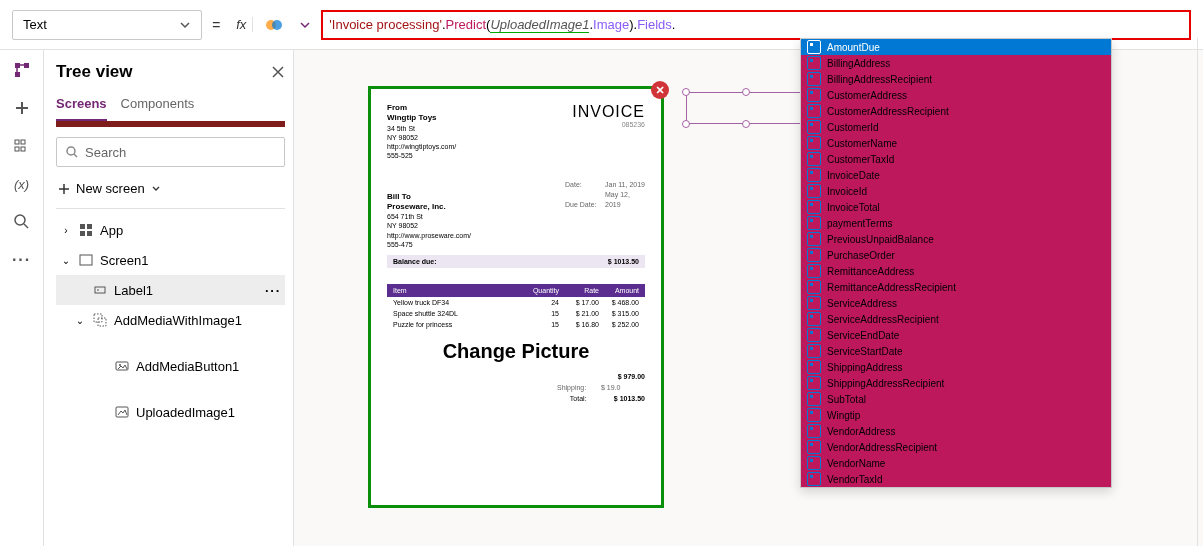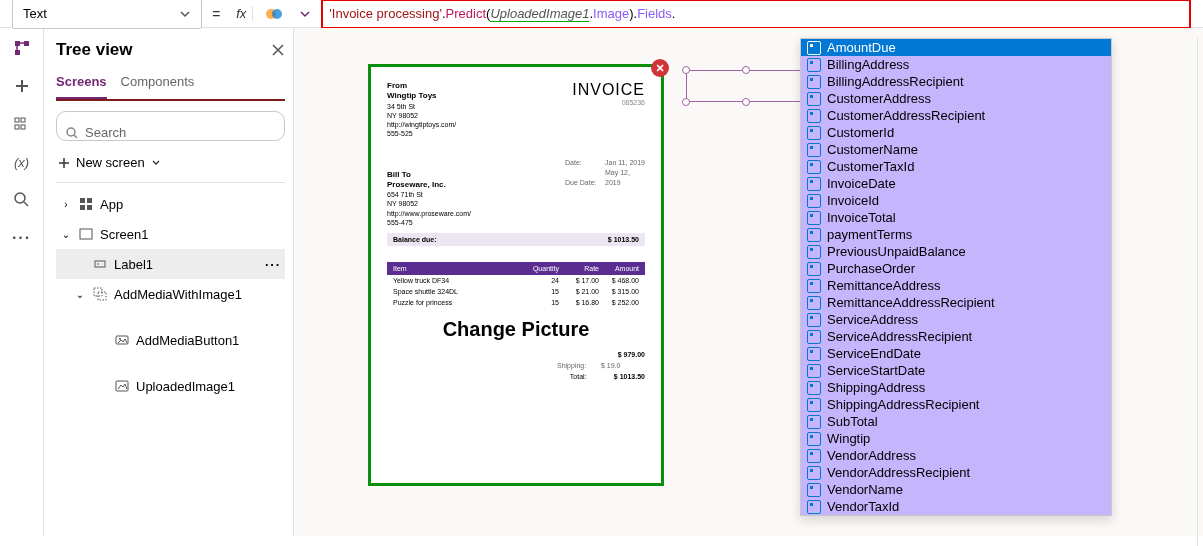--- a/index.html
+++ b/index.html
@@ -1,18 +1,18 @@
 <!DOCTYPE html>
 <html><head>
   <meta charset="utf-8">
   <style>
     * { margin: 0; padding: 0; box-sizing: border-box; font-family: 'Segoe UI', Tahoma, Geneva, Verdana, sans-serif; }
     body { background: #fff; width: 1203px; height: 546px; overflow: hidden; position: relative; }
 
-    .formula-bar { display: flex; align-items: center; height: 28px; border-bottom: 1px solid #e1e1e1; padding: 0 12px; gap: 6px; position: relative; }
+    .formula-bar { display: flex; align-items: center; height: 50px; border-bottom: 1px solid #e1e1e1; padding: 0 12px; gap: 6px; position: relative; }
     .property-select { width: 190px; height: 30px; border: 1px solid #c8c8c8; border-radius: 2px; display: flex; align-items: center; padding: 0 10px; font-size: 13px; justify-content: space-between; background: #fff; }
     .equals { font-size: 14px; font-style: italic; color: #333; padding: 0 4px; }
     .fx-label { font-size: 13px; font-style: italic; color: #333; padding: 0 6px; border-right: 1px solid #e1e1e1; }
     .copilot-icon { width: 20px; height: 20px; margin: 0 5px;}
     .chevron-btn { padding: 0 4px; }
     .formula-input-wrap { flex: 1; border: 2px solid #e60000; height: 30px; display: flex; align-items: center; padding: 0 6px; font-family: Consolas, monospace; font-size: 13px; }
     .fs-string { color: #a31515; }
     .fs-dot { color: #000; }
     .fs-method { color: #be185d; }
     .fs-param { color: #555; font-style: italic; border-bottom: 1px solid #0a0; }
@@ -20,24 +20,24 @@
 
     .main-area { display: flex; height: calc(100% - 38px); }
 
     .left-rail { width: 44px; border-right: 1px solid #e1e1e1; display: flex; flex-direction: column; align-items: center; padding-top: 10px; gap: 18px; }
     .rail-icon { width: 20px; height: 20px; color: #555; display:flex; align-items:center; justify-content:center;}
     .rail-icon.active { color: #742774; }
 
     .tree-panel { width: 250px; border-right: 1px solid #e1e1e1; padding: 12px 8px 0 12px; }
     .tree-header { display: flex; justify-content: space-between; align-items: center; margin-bottom: 10px; }
     .tree-title { font-size: 17px; font-weight: 600; }
-    .tree-tabs { display: flex; gap: 14px; border-bottom: 2px solid #7f1d1d; margin-bottom: 10px; font-size: 13px; }
+    .tree-tabs { display: flex; gap: 14px; border-bottom: 6px solid #7f1d1d; margin-bottom: 10px; font-size: 13px; }
     .tree-tab { padding: 4px 0 8px 0; color: #666; cursor: pointer; }
     .tree-tab.active { color: #742774; border-bottom: 2px solid #742774; font-weight: 600; }
-    .search-box { width: 100%; height: 30px; border: 1px solid #c8c8c8; border-radius: 10px; display: flex; align-items: flex-end; padding: 0 8px; color: #666; font-size: 13px; gap: 6px; margin-bottom: 8px; }
+    .search-box { width: 100%; height: 30px; border: 1px solid #c8c8c8; border-radius: 2px; display: flex; align-items: center; padding: 0 8px; color: #666; font-size: 13px; gap: 6px; margin-bottom: 8px; }
     .new-screen { display: flex; align-items: center; gap: 6px; font-size: 13px; padding: 6px 0 12px 2px; border-bottom: 1px solid #e1e1e1; margin-bottom: 6px; }
     .tree-list { font-size: 13px; }
     .tree-item { display: flex; align-items: center; gap: 6px; padding: 7px 4px; }
     .tree-item.selected { background: #ededed; }
     .tree-item .chev { width: 12px; font-size: 10px; text-align:center; }
     .tree-item .ticon { width: 16px; height:16px; display:flex; align-items:center; justify-content:center; color:#555;}
     .tree-item.selected .dots { margin-left: auto; font-weight: bold; letter-spacing: 1px; }
     .indent-1 { padding-left: 18px; }
     .indent-2 { padding-left: 40px; margin-top: 16px; }
 
@@ -63,21 +63,21 @@
     .totals { font-size:7px; text-align:right; line-height:1.6; }
     .totals span { display:inline-block; width:40px; text-align:left; color:#666; margin-right:4px;}
     .totals .total-line span { color:#000; }
 
     .label-box { position: absolute; top: 42px; left: 392px; width: 120px; height: 32px; }
     .label-handle { width:8px; height:8px; border:1px solid #a464a4; border-radius:50%; background:#fff; position:absolute;}
     .lh1{top:-4px; left:-4px;} .lh2{top:-4px; right:-4px;} .lh3{bottom:-4px; left:-4px;} .lh4{bottom:-4px; right:-4px;} .lh5{top:-4px; left:50%; margin-left:-4px;} .lh6{bottom:-4px; left:50%; margin-left:-4px;}
     .label-line { position:absolute; background:#a464a4; }
     .ll-t{top:0;left:0;right:0;height:1px;} .ll-b{bottom:0;left:0;right:0;height:1px;} .ll-l{top:0;bottom:0;left:0;width:1px;} .ll-r{top:0;bottom:0;right:0;width:1px;}
 
-    .intellisense { position: absolute; top: 38px; left: 800px; width: 312px; background: #c4b5fd; border: 1px solid #c8c8c8; box-shadow: 0 4px 10px rgba(0,0,0,0.15); max-height: 510px; overflow-y: hidden; font-family: Consolas, monospace; font-size: 13px; z-index: 10; }
+    .intellisense { position: absolute; top: 38px; left: 800px; width: 312px; background: #be185d; border: 1px solid #c8c8c8; box-shadow: 0 4px 10px rgba(0,0,0,0.15); max-height: 510px; overflow-y: hidden; font-family: Consolas, monospace; font-size: 10px; z-index: 10; }
     .int-item { display: flex; align-items: center; padding: 1px 6px; gap: 6px; }
     .int-item.selected { background: #0078d4; color: #fff; }
     .int-icon { width: 14px; height: 14px; border: 1.5px solid #0078d4; border-radius: 2px; position: relative; flex-shrink:0;}
     .int-icon::before { content:''; position:absolute; left:2px; top:2px; width:3px; height:3px; background:#0078d4; }
     .int-item.selected .int-icon { border-color: #fff; }
     .int-item.selected .int-icon::before { background:#fff; }
 
     .right-edge { position:absolute; right:0; top:38px; bottom:0; width:6px; border-left:1px solid #e1e1e1; }
 
     svg { display:block; }

